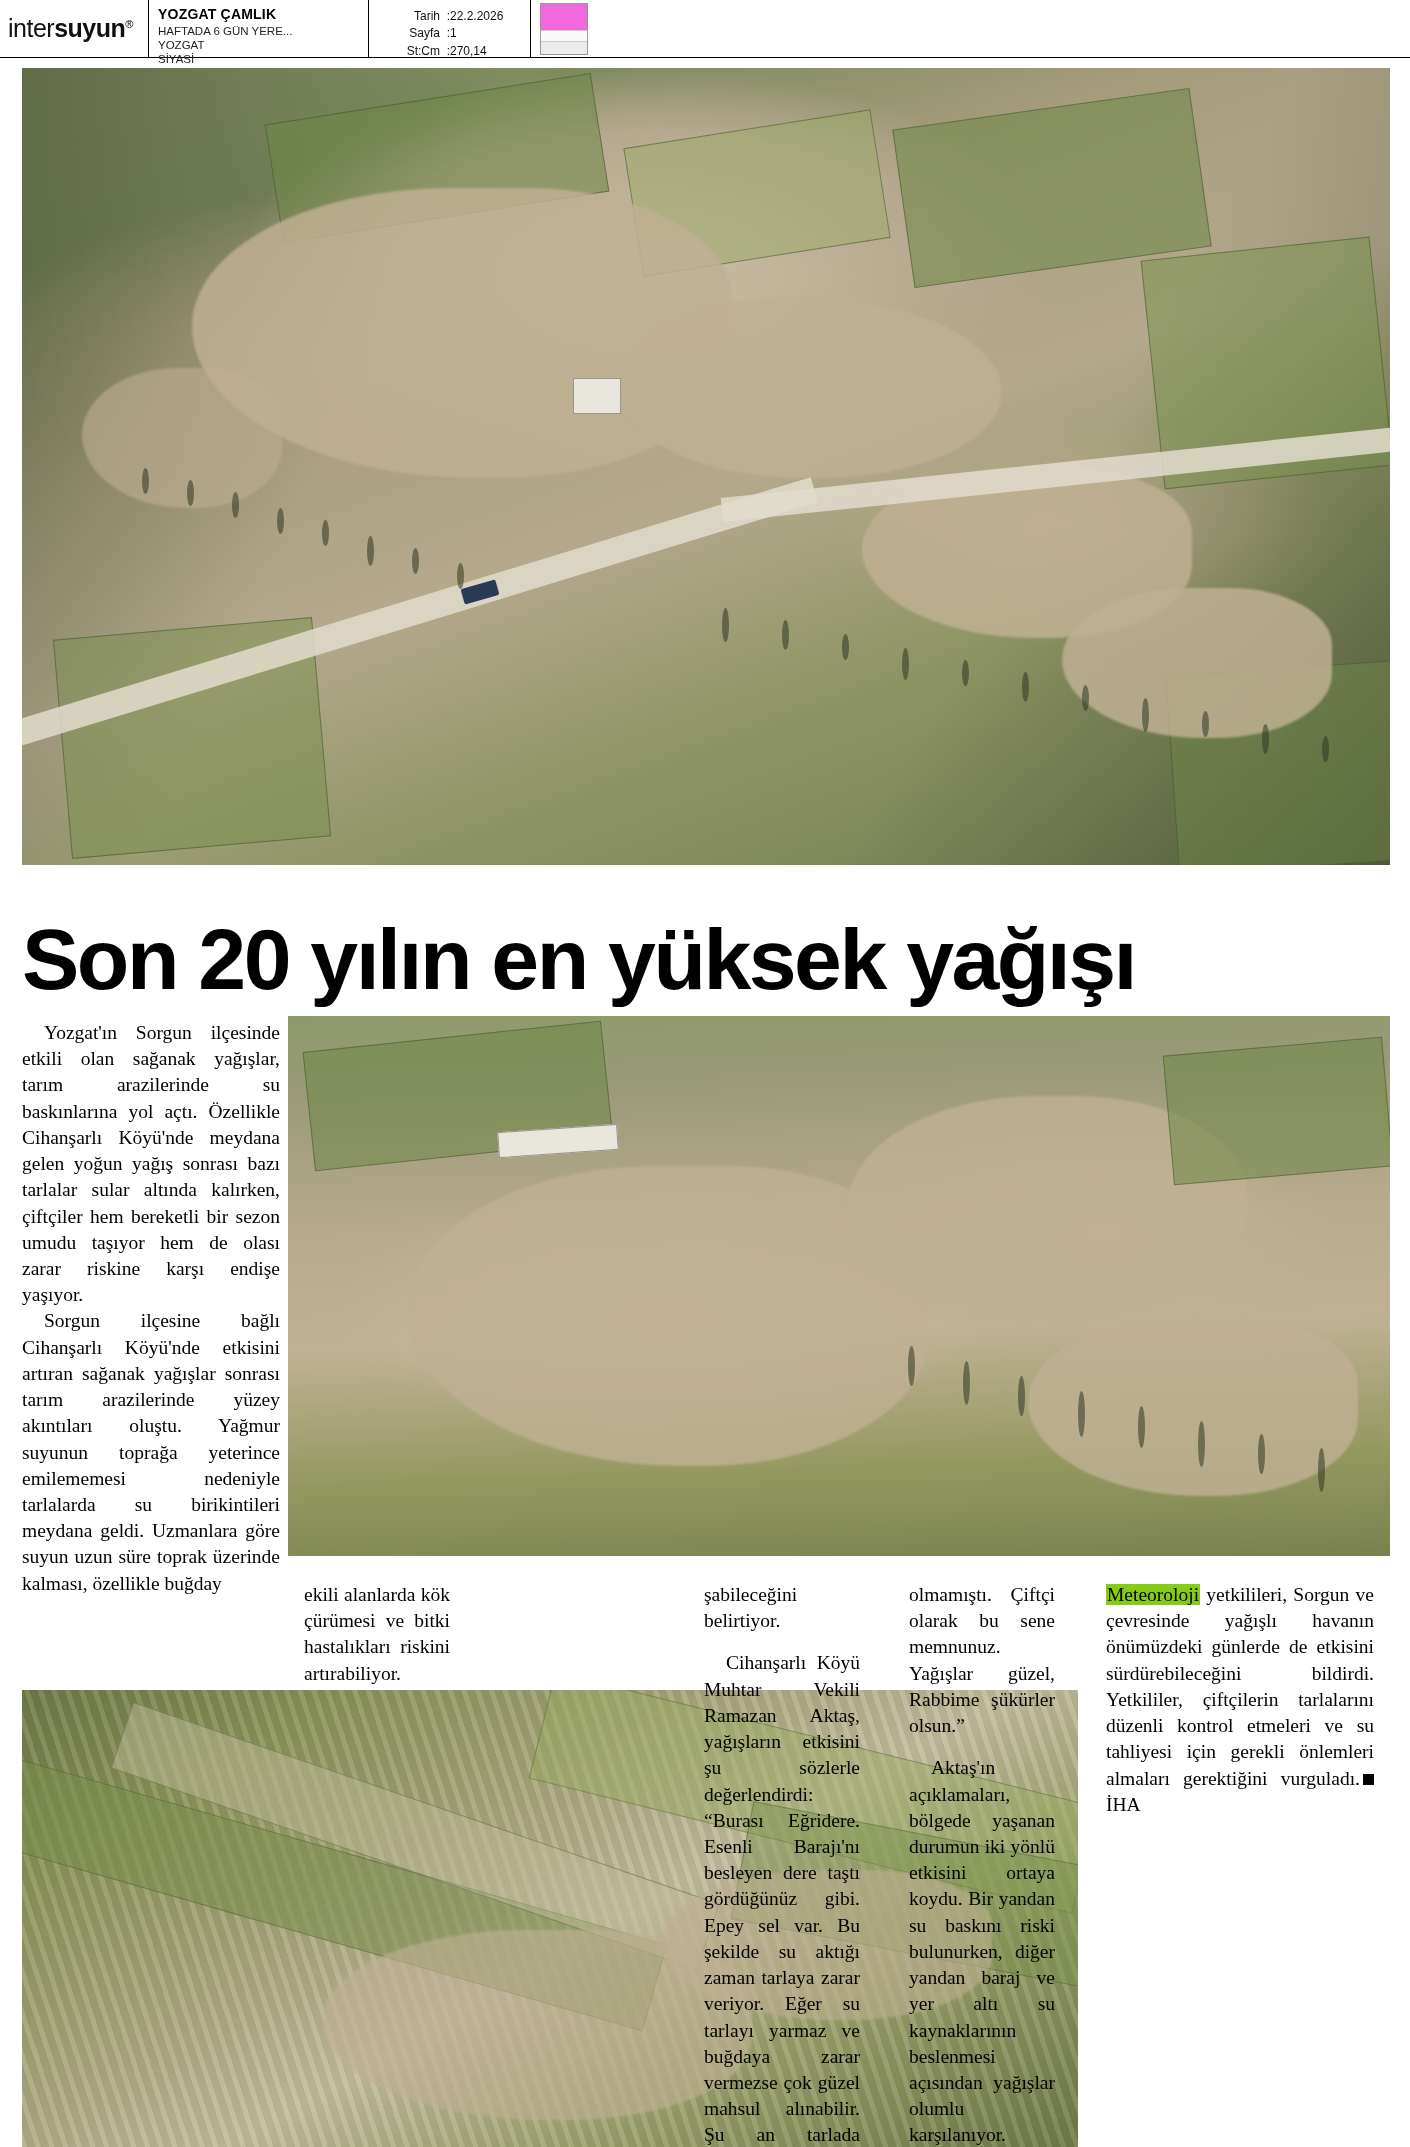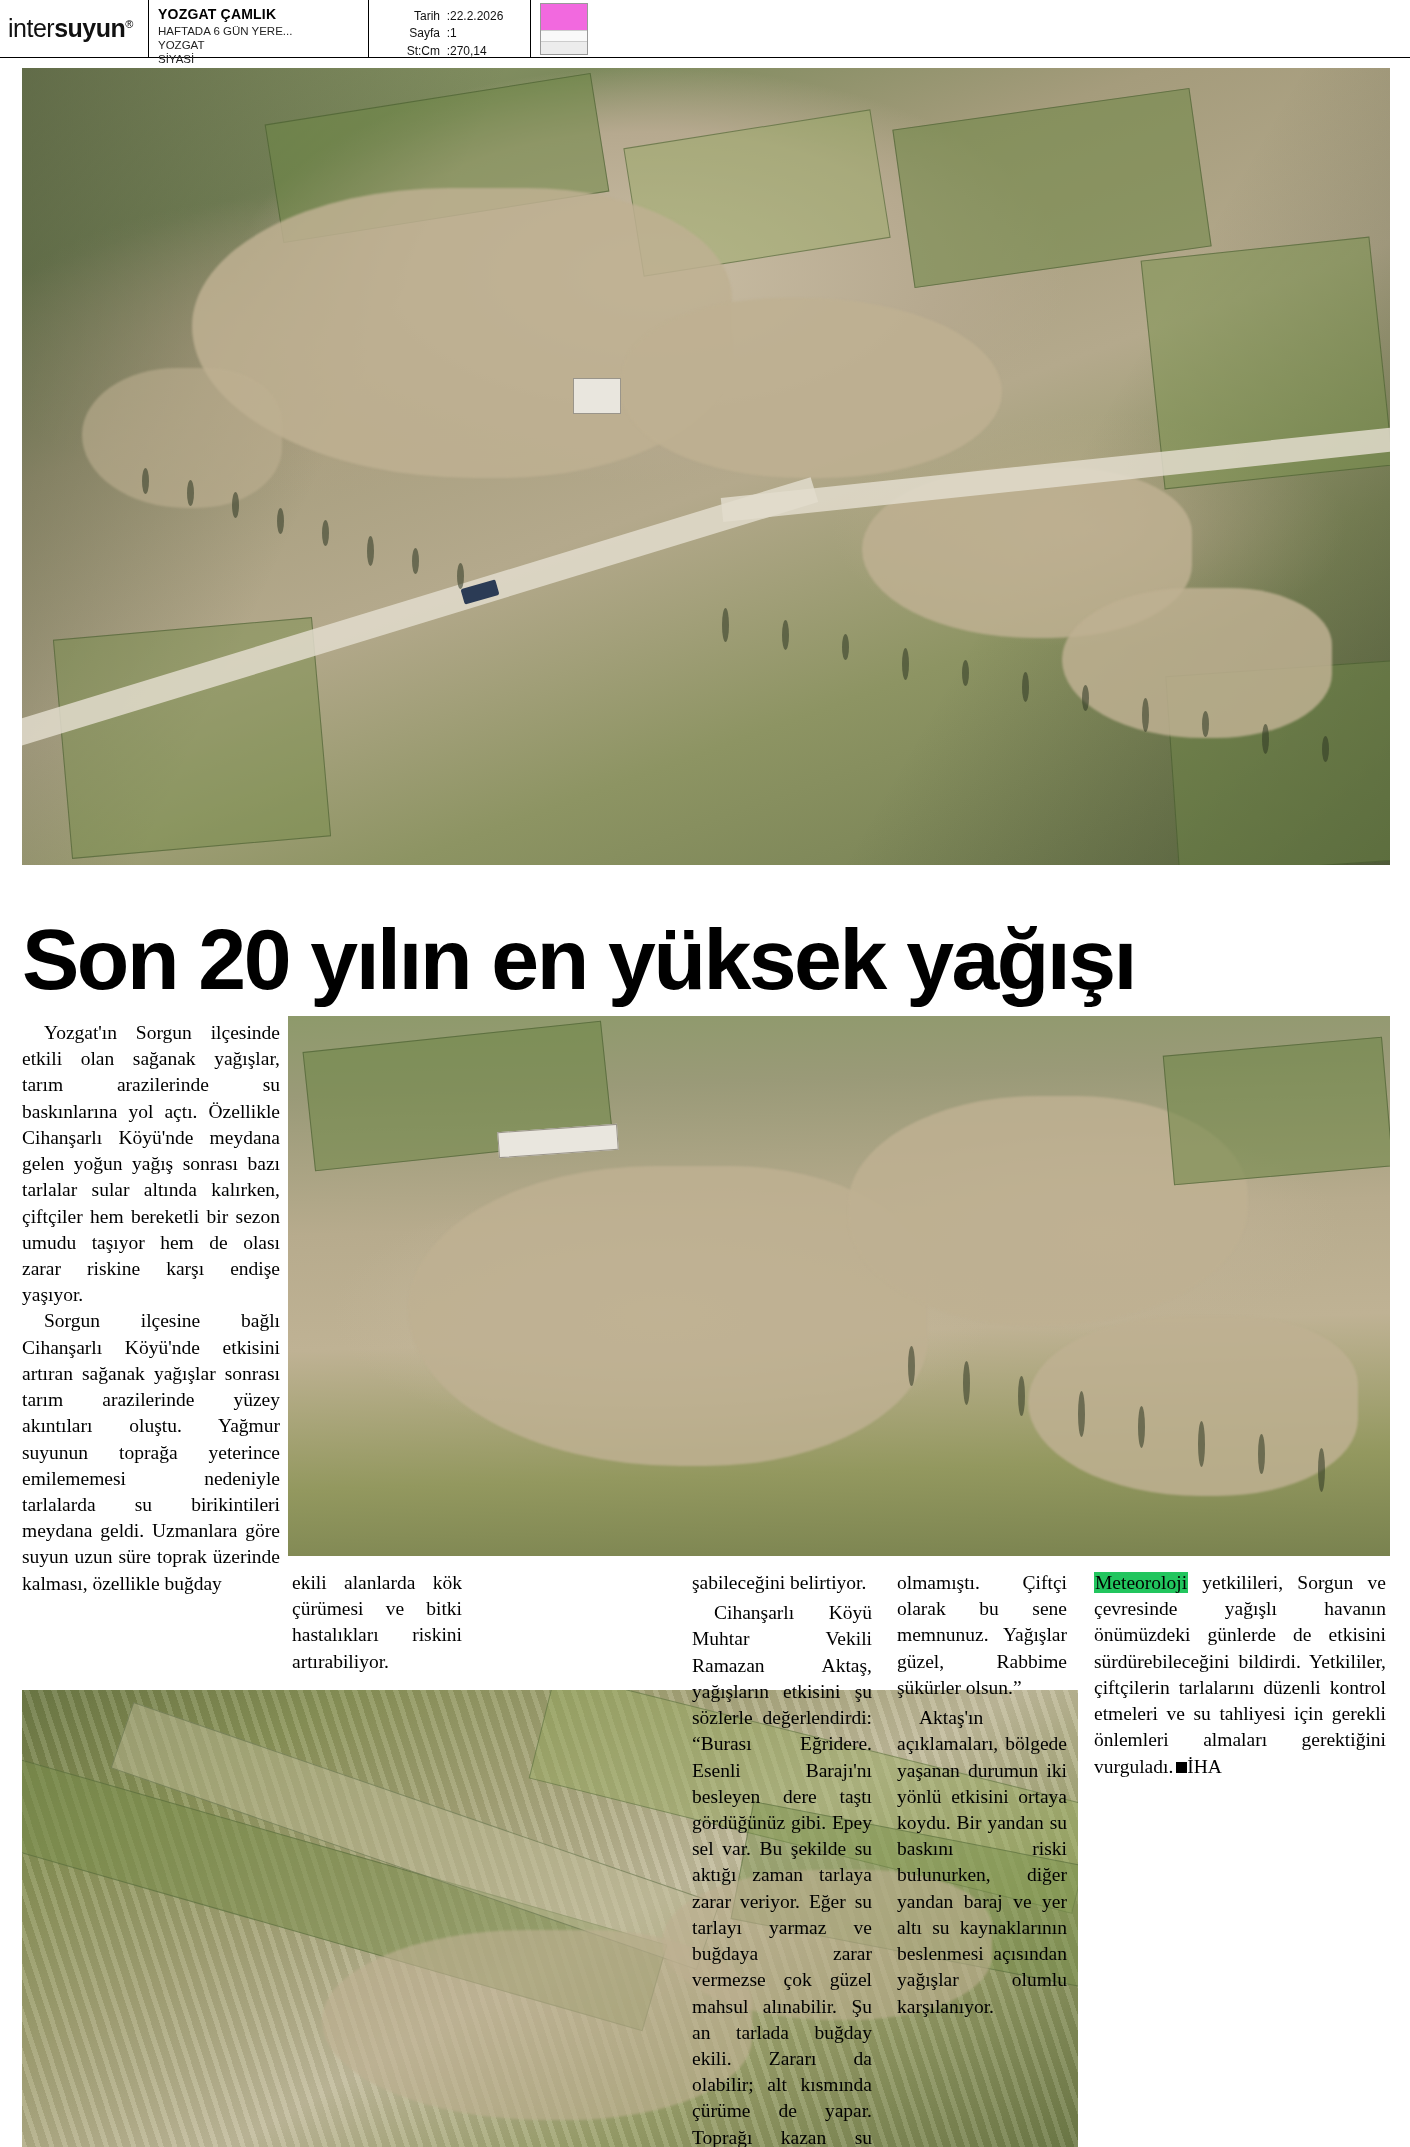--- a/index.html
+++ b/index.html
@@ -215,39 +215,39 @@
   }
 
   
   .tcol {
     position: absolute;
     font-size: 19.5px;
     line-height: 1.345;
     text-align: justify;
     hyphens: auto;
   }
-  .tcol p { margin: 4px; text-indent: 22px; }
+  .tcol p { margin: 16px; text-indent: 22px; }
   .tcol p.noind { text-indent: 0; }
 
   .c2 { left: 288px; top: 1508px; width: 178px; }
   .c3 { left: 488px; top: 1508px; width: 178px; }
   .c4 { left: 688px; top: 1508px; width: 188px; }
   .c5 { left: 893px; top: 1508px; width: 178px; }
   .c6 { left: 1090px; top: 1508px; width: 300px; }
 
   .subhead {
     font-family: "Liberation Serif", serif;
     font-weight: 700;
     font-size: 20.5px;
     line-height: 1.2;
     margin: 6px 0 4px 0;
     text-indent: 0;
   }
   .hl {
-    background: #22c55e;
+    background: #84cc16;
     padding: 0 1px;
   }
   .endmark {
     display: inline-block;
     width: 11px;
     height: 11px;
     background: #000;
     margin-left: 3px;
     vertical-align: baseline;
   }

